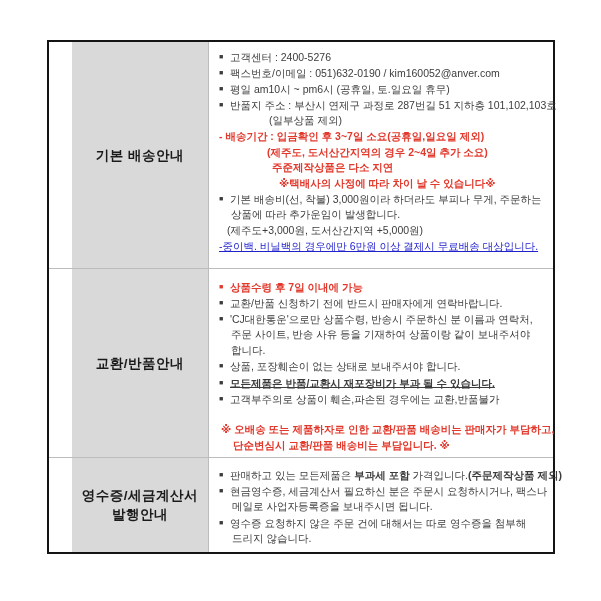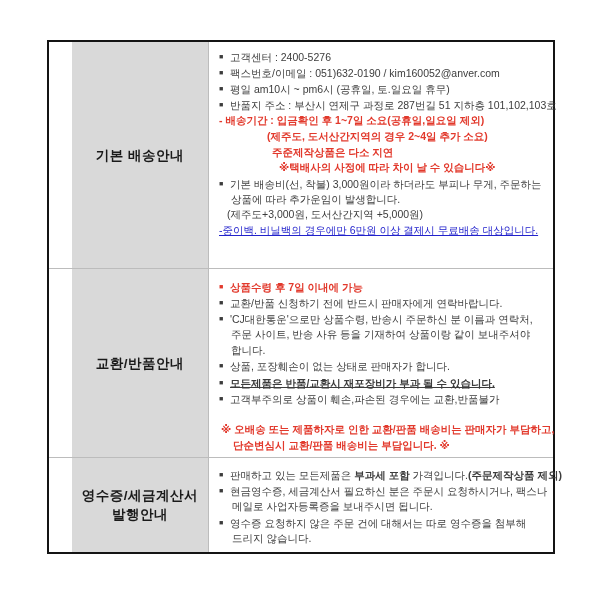--- a/index.html
+++ b/index.html
@@ -51,40 +51,41 @@
 
 <div class="info-table">
 
   <div class="row row-1">
     <div class="label-cell"><span>기본 배송안내</span></div>
     <div class="content-cell">
       <div class="ln"><span class="blt">■</span><span class="txt">고객센터 : 2400-5276</span></div>
       <div class="ln"><span class="blt">■</span><span class="txt">팩스번호/이메일 : 051)632-0190 / kim160052@anver.com</span></div>
       <div class="ln"><span class="blt">■</span><span class="txt">평일 am10시 ~ pm6시 (공휴일, 토.일요일 휴무)</span></div>
       <div class="ln"><span class="blt">■</span><span class="txt">반품지 주소 : 부산시 연제구 과정로 287번길 51 지하층 101,102,103호</span></div>
-      <div class="ln red"><span class="txt">- 배송기간 : 입금확인 후 1~7일 소요(공휴일,일요일 제외)</span></div>
+      <div class="ln i50"><span class="txt">(일부상품 제외)</span></div>
+      <div class="ln red"><span class="txt">- 배송기간 : 입금확인 후 3~7일 소요(공휴일,일요일 제외)</span></div>
       <div class="ln red i48"><span class="txt">(제주도, 도서산간지역의 경우 2~4일 추가 소요)</span></div>
       <div class="ln red i53"><span class="txt">주준제작상품은 다소 지연</span></div>
       <div class="ln red i60"><span class="txt">※택배사의 사정에 따라 차이 날 수 있습니다※</span></div>
       <div class="ln"><span class="blt">■</span><span class="txt">기본 배송비(선, 착불) 3,000원이라 하더라도 부피나 무게, 주문하는</span></div>
       <div class="ln i12"><span class="txt">상품에 따라 추가운임이 발생합니다.</span></div>
       <div class="ln i8"><span class="txt">(제주도+3,000원, 도서산간지역 +5,000원)</span></div>
       <div class="ln blue ul"><span class="txt">-중이백. 비닐백의 경우에만 6만원 이상 결제시 무료배송 대상입니다.</span></div>
     </div>
   </div>
 
   <div class="row row-2">
     <div class="label-cell"><span>교환/반품안내</span></div>
     <div class="content-cell">
       <div class="ln red"><span class="blt">■</span><span class="txt">상품수령 후 7일 이내에 가능</span></div>
       <div class="ln"><span class="blt">■</span><span class="txt">교환/반품 신청하기 전에 반드시 판매자에게 연락바랍니다.</span></div>
       <div class="ln"><span class="blt">■</span><span class="txt">'CJ대한통운'으로만 상품수령, 반송시 주문하신 분 이름과 연락처,</span></div>
       <div class="ln i12"><span class="txt">주문 사이트, 반송 사유 등을 기재하여 상품이랑 같이 보내주셔야</span></div>
       <div class="ln i12"><span class="txt">합니다.</span></div>
-      <div class="ln"><span class="blt">■</span><span class="txt">상품, 포장훼손이 없는 상태로 판매자가 합니다.</span></div>
+      <div class="ln"><span class="blt">■</span><span class="txt">상품, 포장훼손이 없는 상태로 보내주셔야 합니다.</span></div>
       <div class="ln bold ul"><span class="blt">■</span><span class="txt">모든제품은 반품/교환시 재포장비가 부과 될 수 있습니다.</span></div>
       <div class="ln"><span class="blt">■</span><span class="txt">고객부주의로 상품이 훼손,파손된 경우에는 교환,반품불가</span></div>
       <div class="ln"><span class="txt"></span></div>
       <div class="ln red i2"><span class="txt">※ 오배송 또는 제품하자로 인한 교환/판품 배송비는 판매자가 부담하고,</span></div>
       <div class="ln red i14"><span class="txt">단순변심시 교환/판품 배송비는 부담입니다. ※</span></div>
     </div>
   </div>
 
   <div class="row row-3">
     <div class="label-cell">영수증/세금계산서

